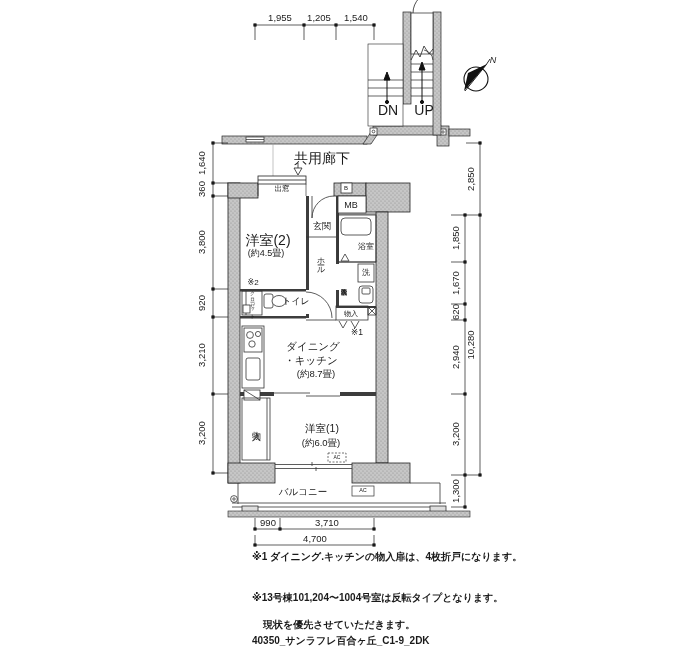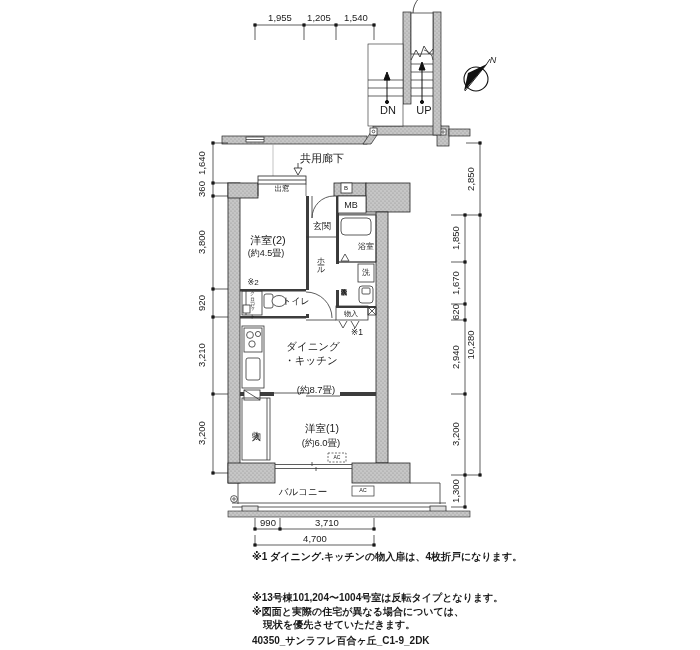--- a/index.html
+++ b/index.html
@@ -6,21 +6,21 @@
   .stage{position:relative;width:700px;height:650px;background:#ffffff;overflow:hidden;
          font-family:"Liberation Sans","DejaVu Sans",sans-serif;color:#1a1a1a;}
   .stage svg{position:absolute;left:0;top:0;}
   .lbl{position:absolute;transform:translate(-50%,-50%);white-space:nowrap;
        line-height:1;color:#1a1a1a;}
   .rot{transform:translate(-50%,-50%) rotate(-90deg);font-size:9.5px;}
   .vjp{writing-mode:vertical-rl;text-orientation:upright;letter-spacing:0px;}
   .note{transform:translate(0,-50%);font-size:10px;font-weight:bold;}
   .f5{font-size:5px;} .f55{font-size:5.5px;} .f6{font-size:6px;} .f7{font-size:7px;}
   .f75{font-size:7.5px;} .f8{font-size:8px;} .f85{font-size:8.5px;} .f9{font-size:9px;}
-  .f95{font-size:9.5px;} .f10{font-size:11px;} .f105{font-size:10.5px;}
+  .f95{font-size:9.5px;} .f10{font-size:14px;} .f105{font-size:10.5px;}
 </style>
 </head>
 <body>
 
 <div class="stage">
 
 <svg width="700" height="650" viewBox="0 0 700 650">
   <defs>
     <pattern id="wallp" width="4" height="4" patternUnits="userSpaceOnUse">
       <rect width="4" height="4" fill="#c6c6c6"></rect>
@@ -286,21 +286,21 @@
 <span class="lbl f9" style="left:266px;top:253px">(約4.5畳)</span>
 <span class="lbl f8" style="left:253px;top:283px">※2</span>
 <span class="lbl f5 vjp" style="left:252px;top:302px">クローゼット</span>
 <span class="lbl f9" style="left:296px;top:301px">トイレ</span>
 
 <span class="lbl f7" style="left:351px;top:313px">物入</span>
 <span class="lbl f85" style="left:357px;top:332px">※1</span>
 
 <span class="lbl f105" style="left:313px;top:346px">ダイニング</span>
 <span class="lbl f105" style="left:311px;top:360px">・キッチン</span>
-<span class="lbl f95" style="left:316px;top:390px">(約8.7畳)</span>
+<span class="lbl f95" style="left:316px;top:374px">(約8.7畳)</span>
 
 <span class="lbl f9 vjp" style="left:256px;top:424px">物入</span>
 <span class="lbl f105" style="left:322px;top:428px">洋室(1)</span>
 <span class="lbl f95" style="left:321px;top:443px">(約6.0畳)</span>
 <span class="lbl f5" style="left:337px;top:457px">AC</span>
 
 <span class="lbl f95" style="left:303px;top:492px">バルコニー</span>
 <span class="lbl f55" style="left:363px;top:491px">AC</span>
 
 <span class="lbl rot" style="left:202px;top:163px">1,640</span>
@@ -318,17 +318,16 @@
 <span class="lbl rot" style="left:456px;top:434px">3,200</span>
 <span class="lbl rot" style="left:456px;top:491px">1,300</span>
 <span class="lbl rot" style="left:471px;top:345px">10,280</span>
 
 <span class="lbl f95" style="left:268px;top:523px">990</span>
 <span class="lbl f95" style="left:327px;top:523px">3,710</span>
 <span class="lbl f95" style="left:315px;top:539px">4,700</span>
 
 <span class="lbl note" style="left:252px;top:557px">※1 ダイニング.キッチンの物入扉は、4枚折戸になります。</span>
 <span class="lbl note" style="left:252px;top:598px">※13号棟101,204〜1004号室は反転タイプとなります。</span>
-<span class="lbl note" style="left:252px;top:612px">※図面と実際の住宅が異なる場合については、</span>
 <span class="lbl note" style="left:263px;top:625px">現状を優先させていただきます。</span>
 <span class="lbl note" style="left:252px;top:641px">40350_サンラフレ百合ヶ丘_C1-9_2DK</span>
 
 </div>
 
 </body></html>

